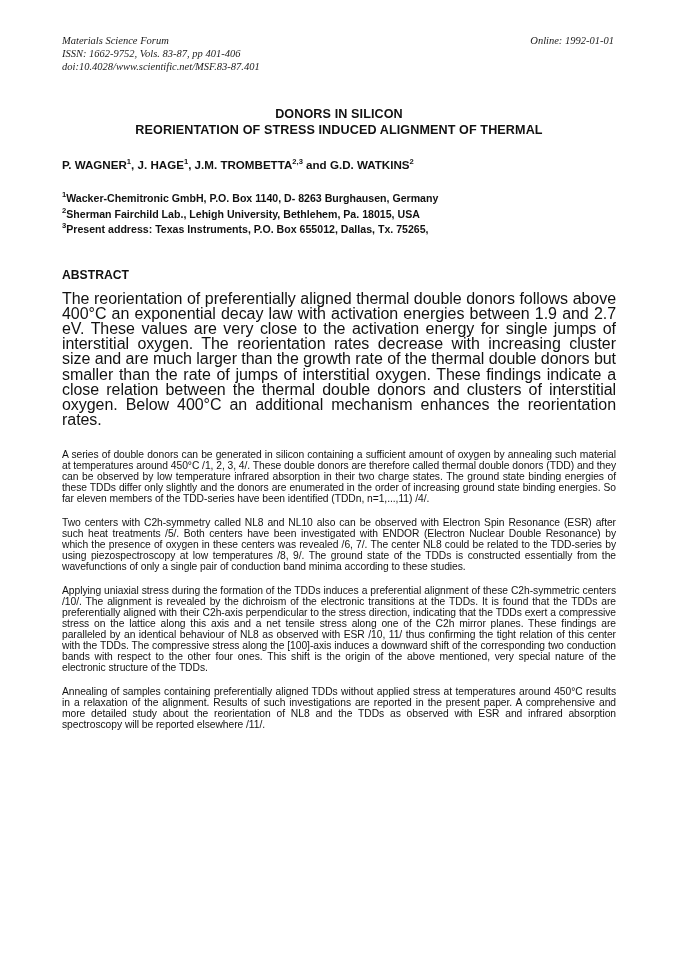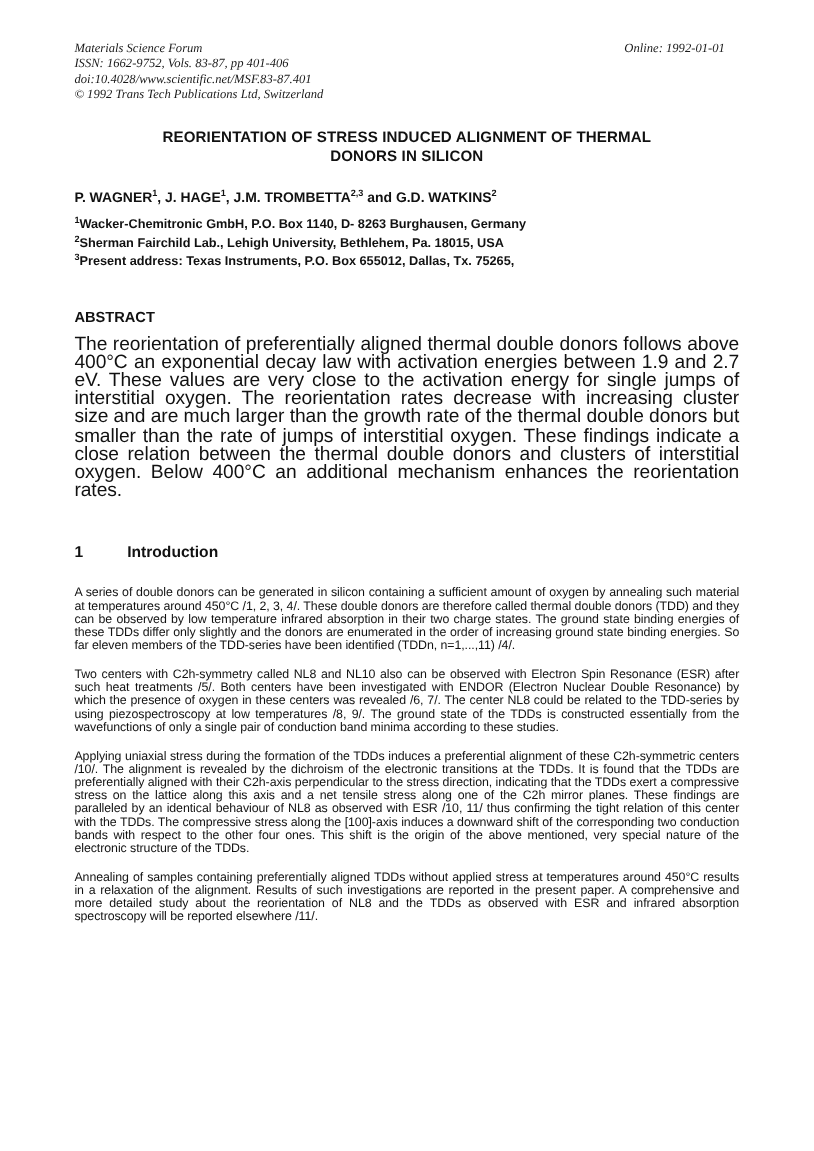--- a/index.html
+++ b/index.html
@@ -34,21 +34,21 @@
     font-style: italic;
     color: #1a1a1a;
   }
   .header .left {
     position: absolute;
     left: 0; top: 0;
     width: 400px;
   }
   .header .right {
     position: absolute;
-    right: 12px; top: 0;
+    right: 2px; top: 0;
     text-align: right;
   }
   .header .line { white-space: nowrap; }
 
   
   .title {
     margin-top: 14px;
     text-align: center;
     font-family: "Liberation Sans", sans-serif;
     font-size: 12.6px;
@@ -59,21 +59,21 @@
 
   
   .authors {
     margin-top: 19px;
     font-family: "Liberation Sans", sans-serif;
     font-size: 11.6px;
     font-weight: bold;
     line-height: 16px;
   }
   .affil {
-    margin-top: 7px;
+    margin-top: 18px;
     font-family: "Liberation Sans", sans-serif;
     font-size: 10.6px;
     font-weight: bold;
     line-height: 15.5px;
   }
   .affil div { white-space: normal; }
   sup {
     font-size: 7.6px;
     vertical-align: super;
     line-height: 0;
@@ -121,47 +121,43 @@
 </head>
 <body>
 
 <div class="page">
 
   <div class="header">
     <div class="left">
       <div class="line">Materials Science Forum</div>
       <div class="line">ISSN: 1662-9752, Vols. 83-87, pp 401-406</div>
       <div class="line">doi:10.4028/www.scientific.net/MSF.83-87.401</div>
-      <div class="line">© 1992 Trans Tech Publications Ltd, Switzerland</div>
     </div>
     <div class="right">
       <div class="line">Online: 1992-01-01</div>
     </div>
   </div>
 
   <div class="title">
+    <div>DONORS IN SILICON</div>
     <div>REORIENTATION OF STRESS INDUCED ALIGNMENT OF THERMAL</div>
-    <div>DONORS IN SILICON</div>
   </div>
 
   <div class="authors">
     <span>P. WAGNER</span><sup>1</sup><span>, J. HAGE</span><sup>1</sup><span>, J.M. TROMBETTA</span><sup>2,3</sup><span> and G.D. WATKINS</span><sup>2</sup>
   </div>
 
   <div class="affil">
     <div><sup>1</sup><span>Wacker-Chemitronic GmbH, P.O. Box 1140, D- 8263 Burghausen, Germany</span></div>
     <div><sup>2</sup><span>Sherman Fairchild Lab., Lehigh University, Bethlehem, Pa. 18015, USA</span></div>
     <div><sup>3</sup><span>Present address: Texas Instruments, P.O. Box 655012, Dallas, Tx. 75265,</span></div>
   </div>
 
   <div class="sec-abstract">ABSTRACT</div>
   <div class="abstract-body">The reorientation of preferentially aligned thermal double donors follows above 400°C an exponential decay law with activation energies between 1.9 and 2.7 eV. These values are very close to the activation energy for single jumps of interstitial oxygen. The reorientation rates decrease with increasing cluster size and are much larger than the growth rate of the thermal double donors but smaller than the rate of jumps of interstitial oxygen. These findings indicate a close relation between the thermal double donors and clusters of interstitial oxygen. Below 400°C an additional mechanism enhances the reorientation rates.</div>
 
-  <div class="sec-intro">
-    <span class="num">1</span><span>Introduction</span>
-  </div>
 
   <div class="body-p body-first">A series of double donors can be generated in silicon containing a sufficient amount of oxygen by annealing such material at temperatures around 450°C /1, 2, 3, 4/. These double donors are therefore called thermal double donors (TDD) and they can be observed by low temperature infrared absorption in their two charge states. The ground state binding energies of these TDDs differ only slightly and the donors are enumerated in the order of increasing ground state binding energies. So far eleven members of the TDD-series have been identified (TDDn, n=1,...,11) /4/.</div>
   <div class="body-p">Two centers with C2h-symmetry called NL8 and NL10 also can be observed with Electron Spin Resonance (ESR) after such heat treatments /5/. Both centers have been investigated with ENDOR (Electron Nuclear Double Resonance) by which the presence of oxygen in these centers was revealed /6, 7/. The center NL8 could be related to the TDD-series by using piezospectroscopy at low temperatures /8, 9/. The ground state of the TDDs is constructed essentially from the wavefunctions of only a single pair of conduction band minima according to these studies.</div>
   <div class="body-p">Applying uniaxial stress during the formation of the TDDs induces a preferential alignment of these C2h-symmetric centers /10/. The alignment is revealed by the dichroism of the electronic transitions at the TDDs. It is found that the TDDs are preferentially aligned with their C2h-axis perpendicular to the stress direction, indicating that the TDDs exert a compressive stress on the lattice along this axis and a net tensile stress along one of the C2h mirror planes. These findings are paralleled by an identical behaviour of NL8 as observed with ESR /10, 11/ thus confirming the tight relation of this center with the TDDs. The compressive stress along the [100]-axis induces a downward shift of the corresponding two conduction bands with respect to the other four ones. This shift is the origin of the above mentioned, very special nature of the electronic structure of the TDDs.</div>
   <div class="body-p">Annealing of samples containing preferentially aligned TDDs without applied stress at temperatures around 450°C results in a relaxation of the alignment. Results of such investigations are reported in the present paper. A comprehensive and more detailed study about the reorientation of NL8 and the TDDs as observed with ESR and infrared absorption spectroscopy will be reported elsewhere /11/.</div>
 
 </div>
 
 </body></html>

